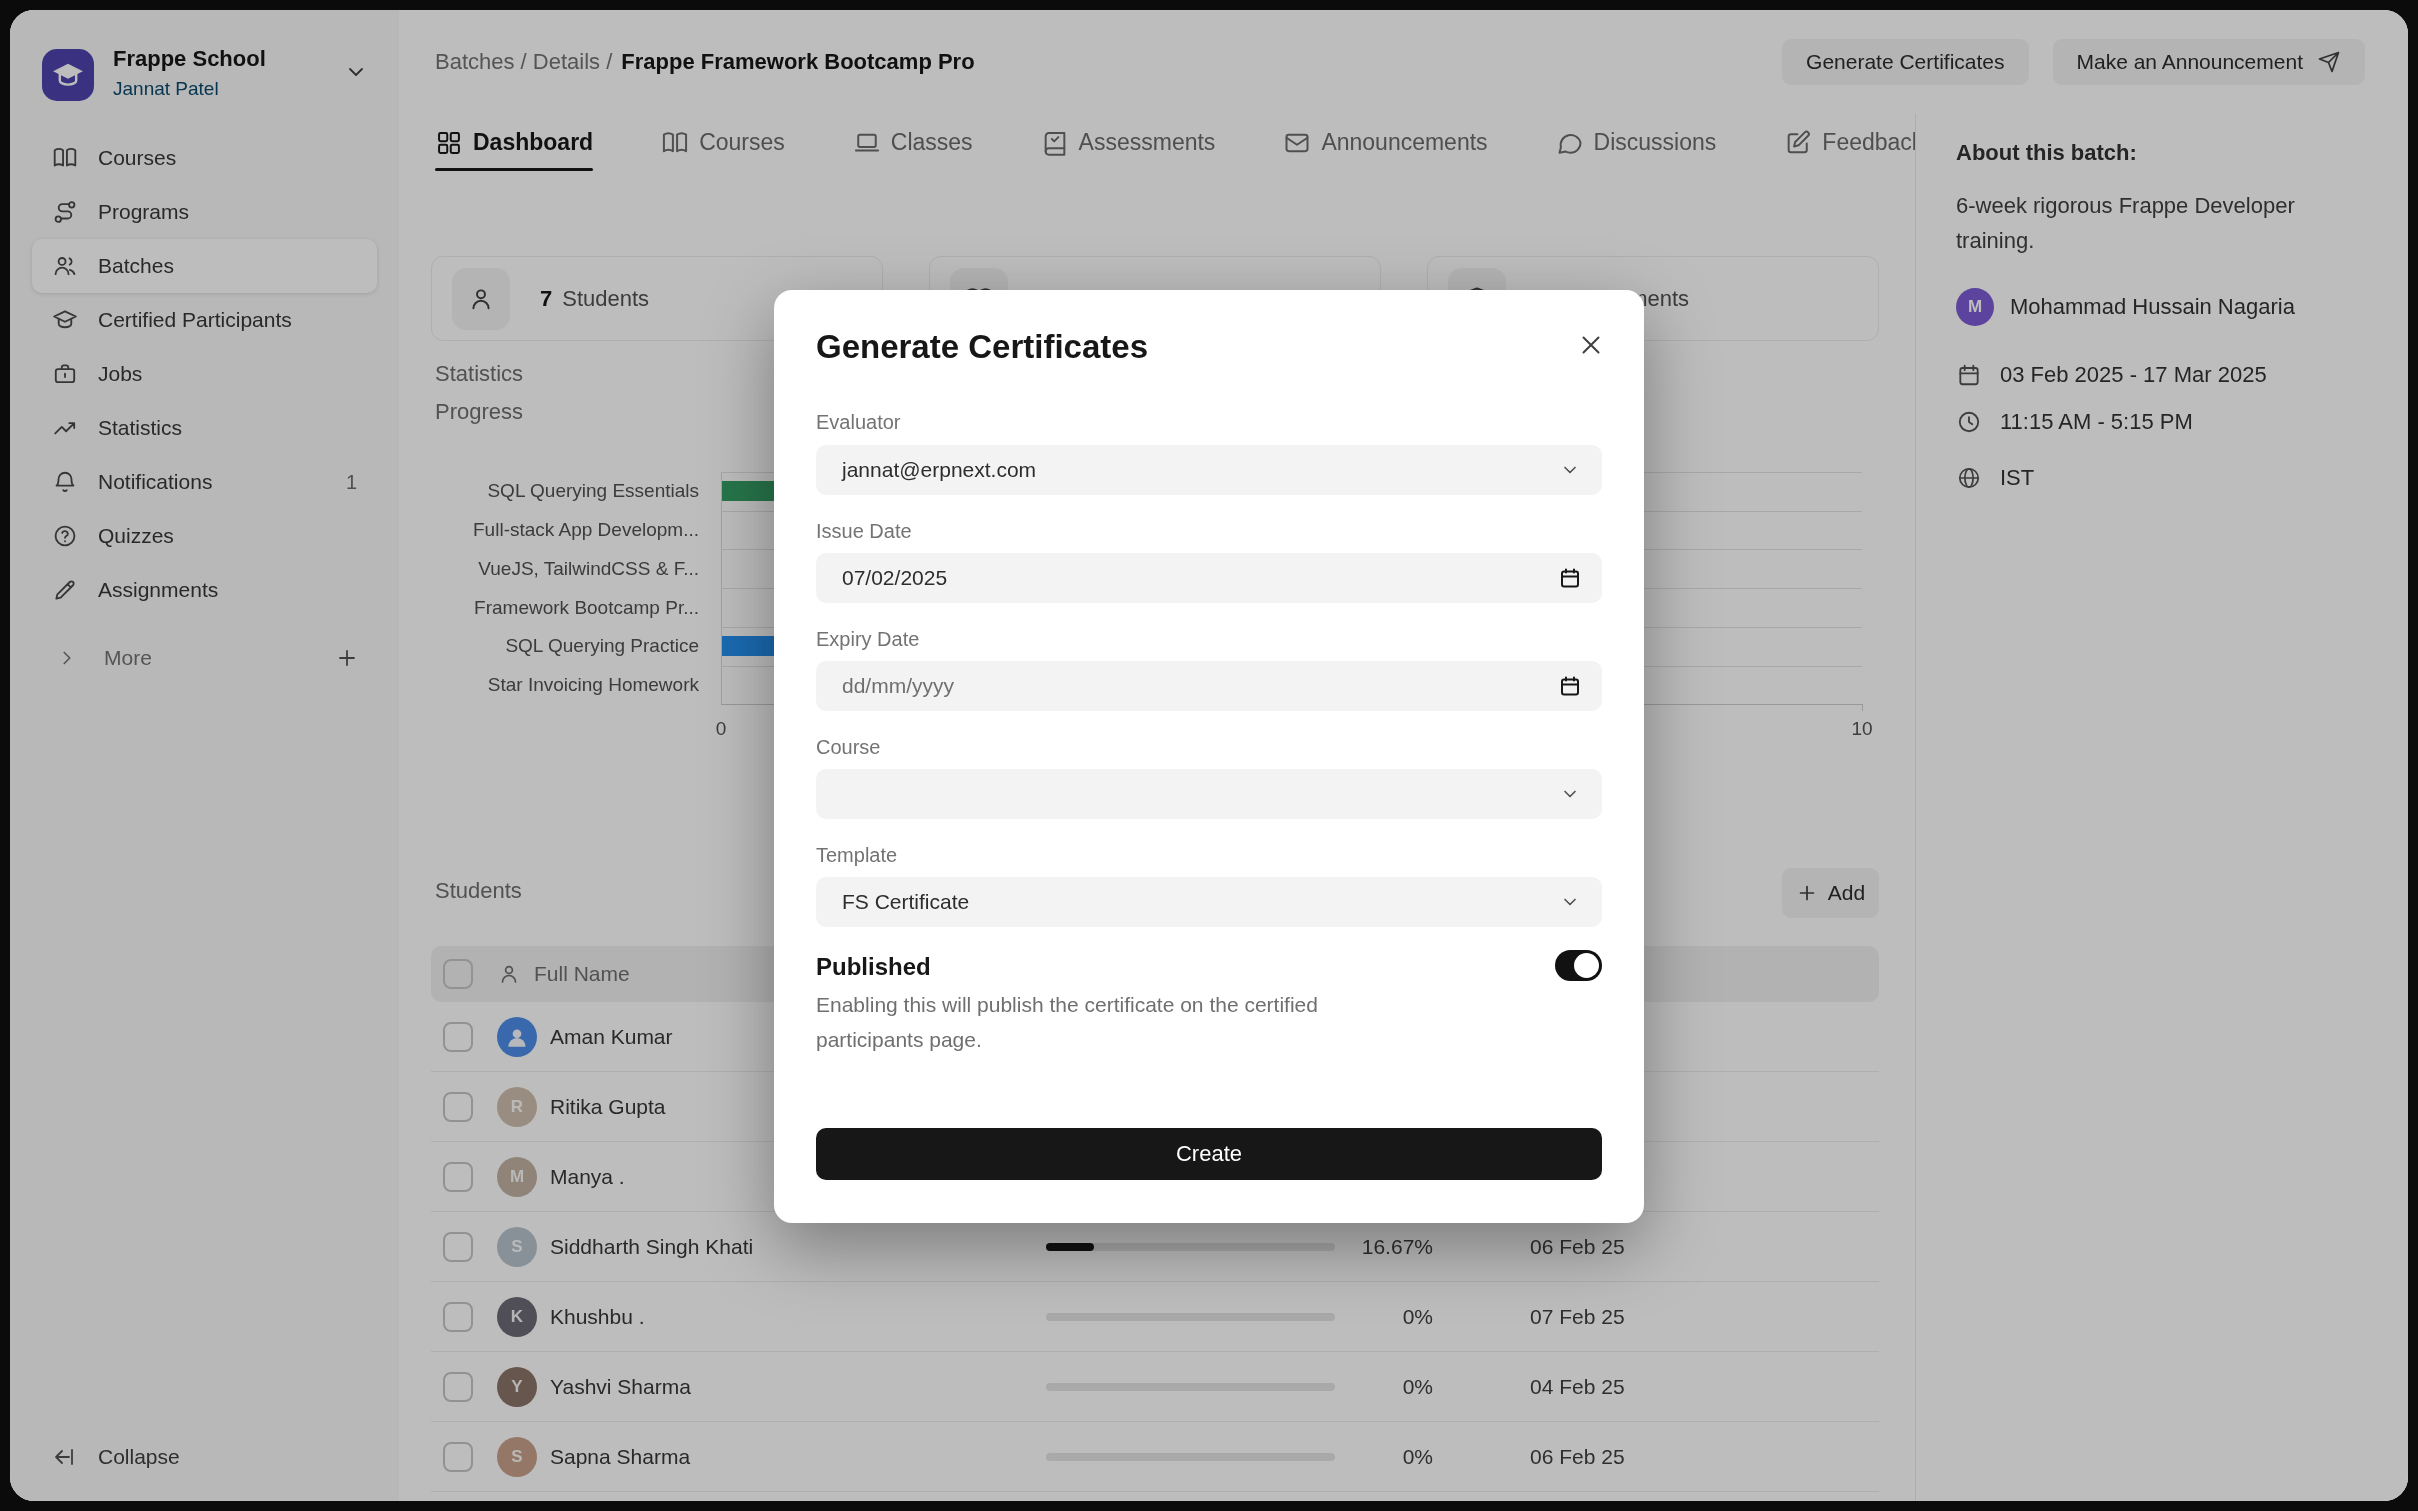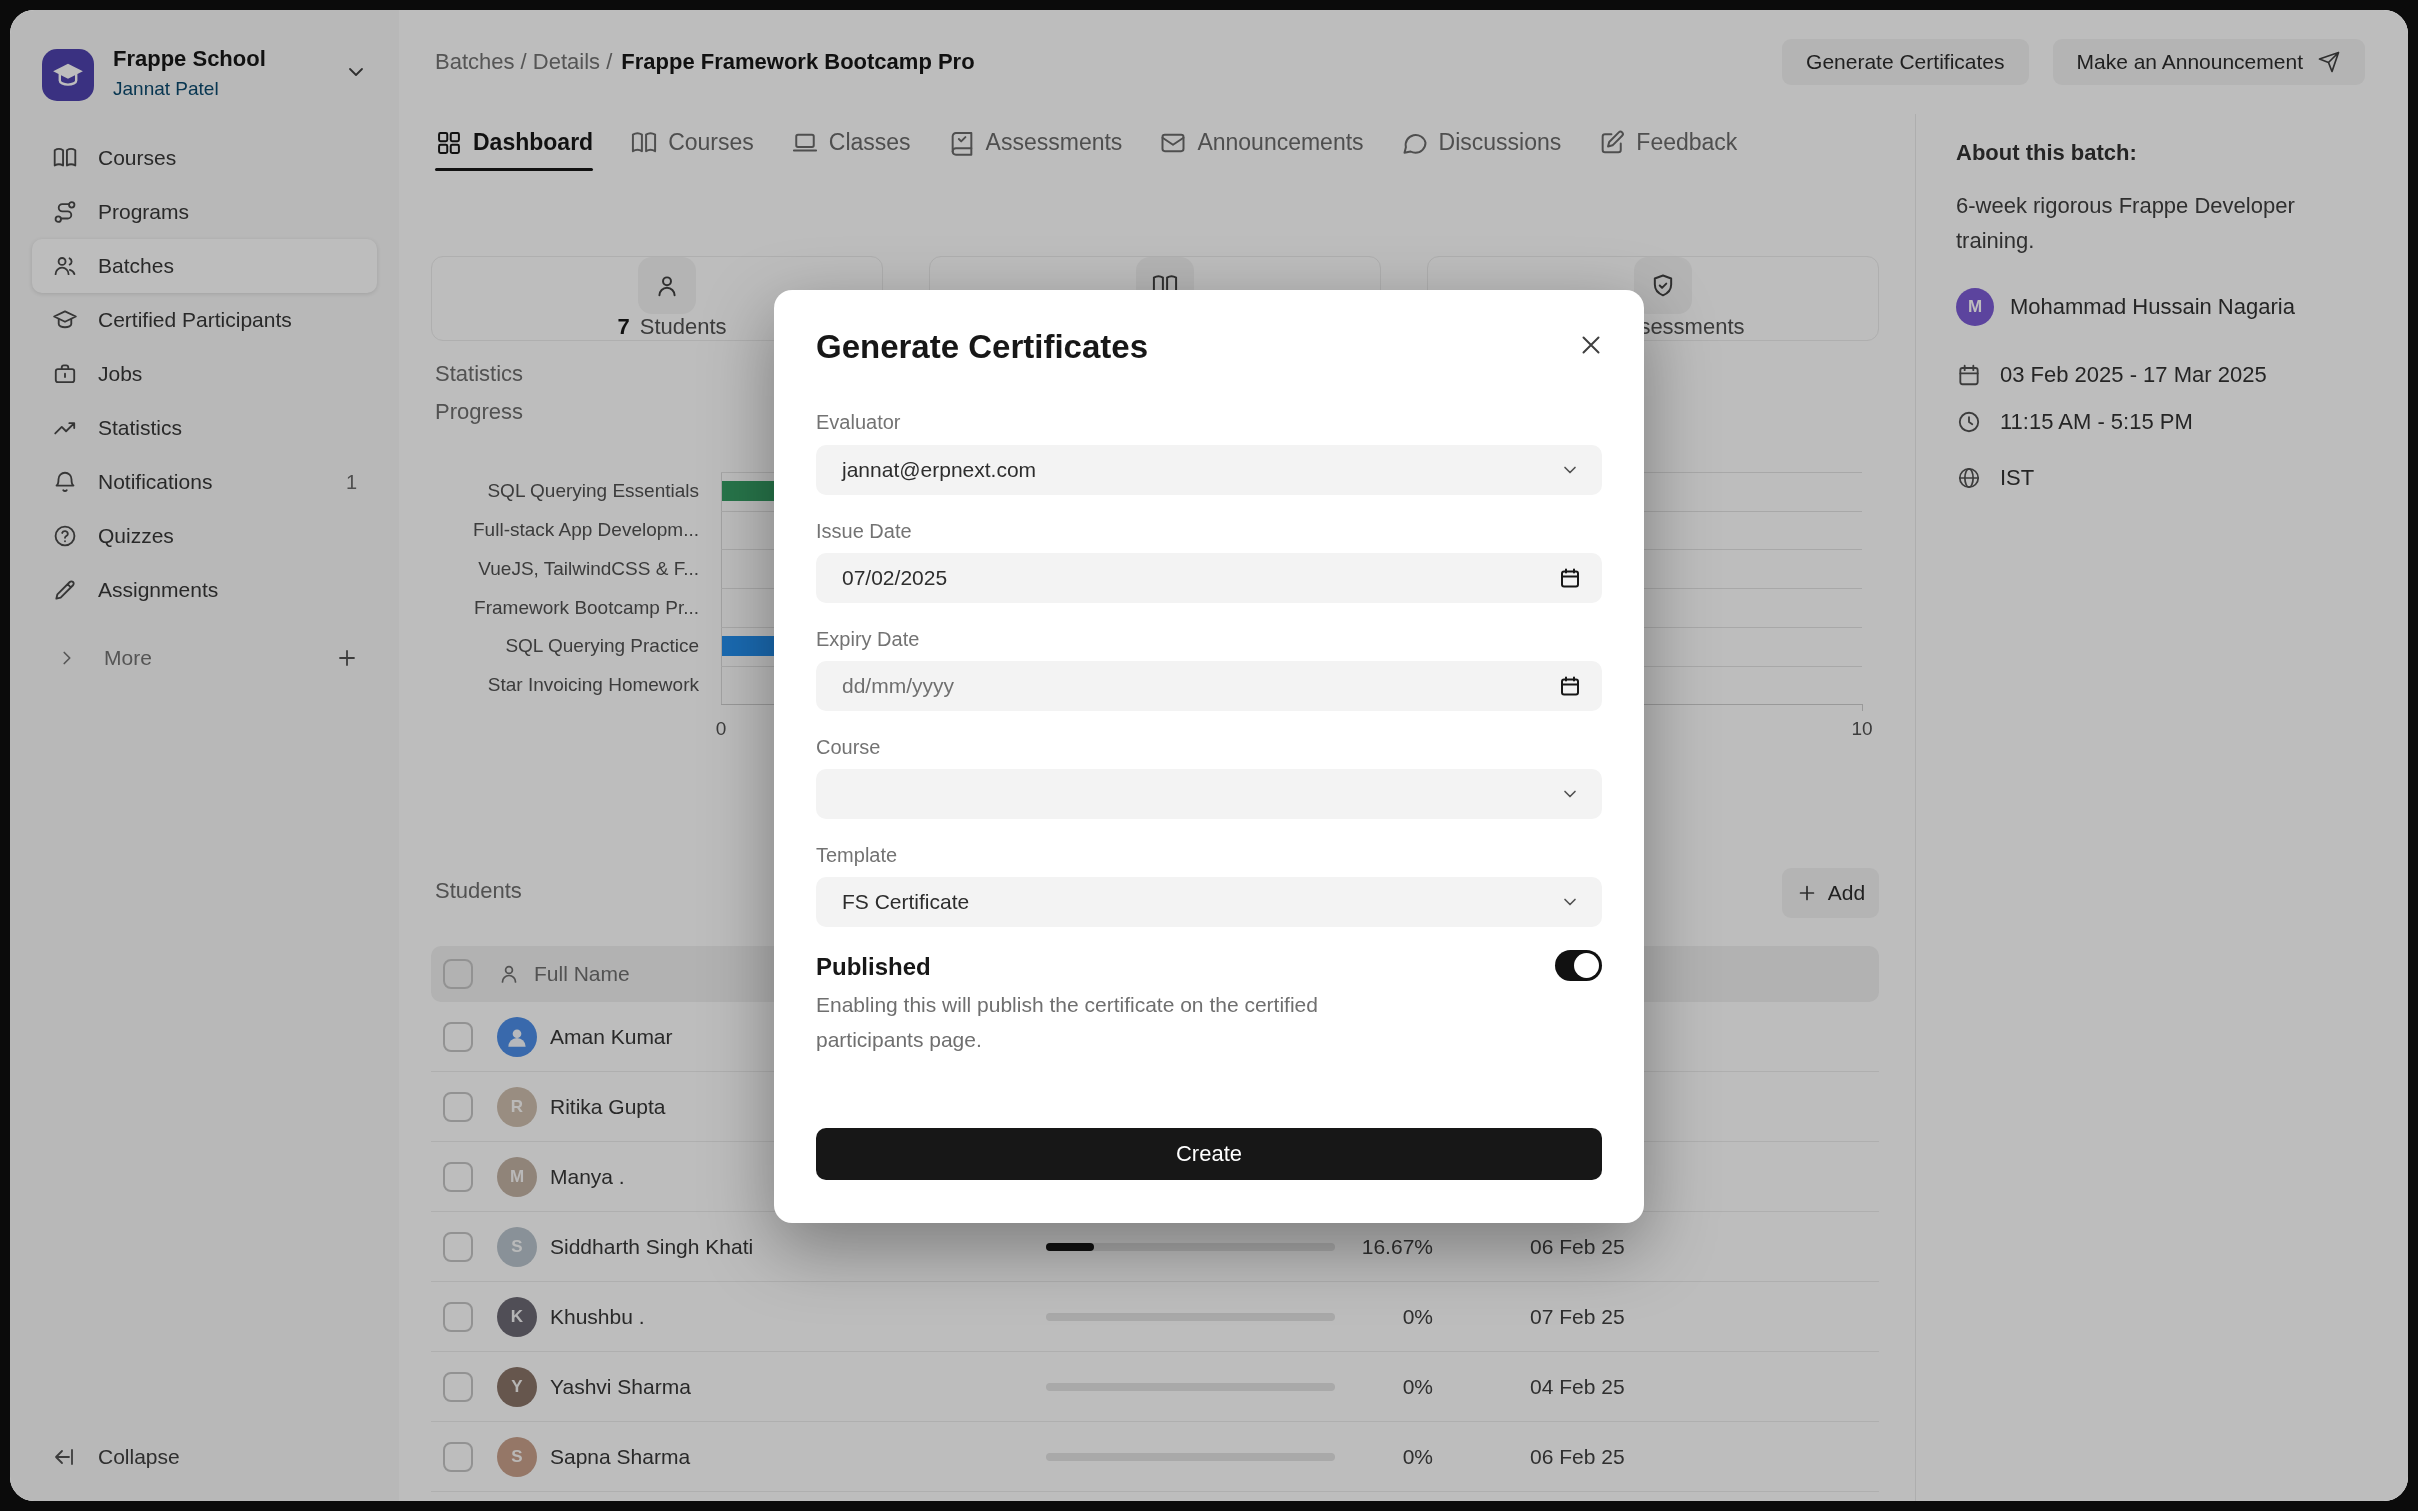--- a/index.html
+++ b/index.html
@@ -35,31 +35,31 @@
   .hdr{position:absolute;left:389px;right:0;top:0;height:104px;background:#fff;border-bottom:1px solid #ebebeb;}
   .crumb{position:absolute;left:36px;top:0;height:104px;display:flex;align-items:center;font-size:22px;white-space:nowrap;}
   .crumb .dim{color:#737373;}
   .crumb .cur{color:#171717;font-weight:600;margin-left:9px;}
   .hdr-actions{position:absolute;right:43px;top:29px;height:46px;display:flex;gap:24px;}
   .gbtn{height:46px;border-radius:9px;background:#f3f3f3;display:flex;align-items:center;padding:0 24px;font-size:21px;color:#2d2d2d;font-weight:500;cursor:pointer;white-space:nowrap;}
   .gbtn .bicon{width:24px;height:24px;margin-left:14px;display:flex;color:#404040;}
 
   
   .tabsbar{position:absolute;left:389px;top:104px;width:1516px;height:57px;border-bottom:1px solid #ebebeb;overflow:hidden;background:#fff;}
-  .tabs{position:absolute;left:36px;top:0;height:57px;display:flex;gap:37px;}
+  .tabs{position:absolute;left:36px;top:0;height:57px;display:flex;gap:68px;}
   .tab{position:relative;height:57px;display:flex;align-items:center;gap:10px;font-size:23px;color:#6b6b6b;cursor:pointer;white-space:nowrap;}
   .tab .ticon{width:28px;height:28px;display:flex;}
   .tab.active{color:#171717;font-weight:600;}
   .tab.active::after{content:"";position:absolute;left:0;right:0;bottom:0;height:3px;background:#171717;border-radius:2px;}
 
   
   .content{position:absolute;left:389px;top:161px;width:1516px;bottom:0;background:#fff;overflow:hidden;}
   .sect-h{position:absolute;left:36px;font-size:22px;color:#6f6f6f;font-weight:500;}
   .cards{position:absolute;left:32px;top:85px;height:85px;width:1448px;}
-  .card{position:absolute;top:0;height:85px;width:452px;border:1px solid #ececec;border-radius:12px;background:#fff;display:flex;align-items:center;box-sizing:border-box;flex-direction:column;}
+  .card{position:absolute;top:0;height:85px;width:452px;border:1px solid #ececec;border-radius:12px;background:#fff;display:flex;align-items:center;box-sizing:border-box;}
   .card .cic{width:58px;height:62px;border-radius:14px;background:#f3f3f3;margin-left:20px;display:flex;align-items:center;justify-content:center;color:#404040;}
   .card .ctext{margin-left:30px;font-size:22px;color:#525252;}
   .card .ctext b{color:#171717;font-weight:700;margin-right:10px;}
 
   
   .chart{position:absolute;left:0;top:0;}
   .ch-label{position:absolute;width:300px;left:0;text-align:right;font-size:19px;color:#525252;white-space:nowrap;}
   .ch-line{position:absolute;height:1px;background:#e3e3e3;}
   .ch-axis{position:absolute;height:1px;background:#cfcfcf;}
   .ch-vax{position:absolute;width:1px;background:#dcdcdc;}

